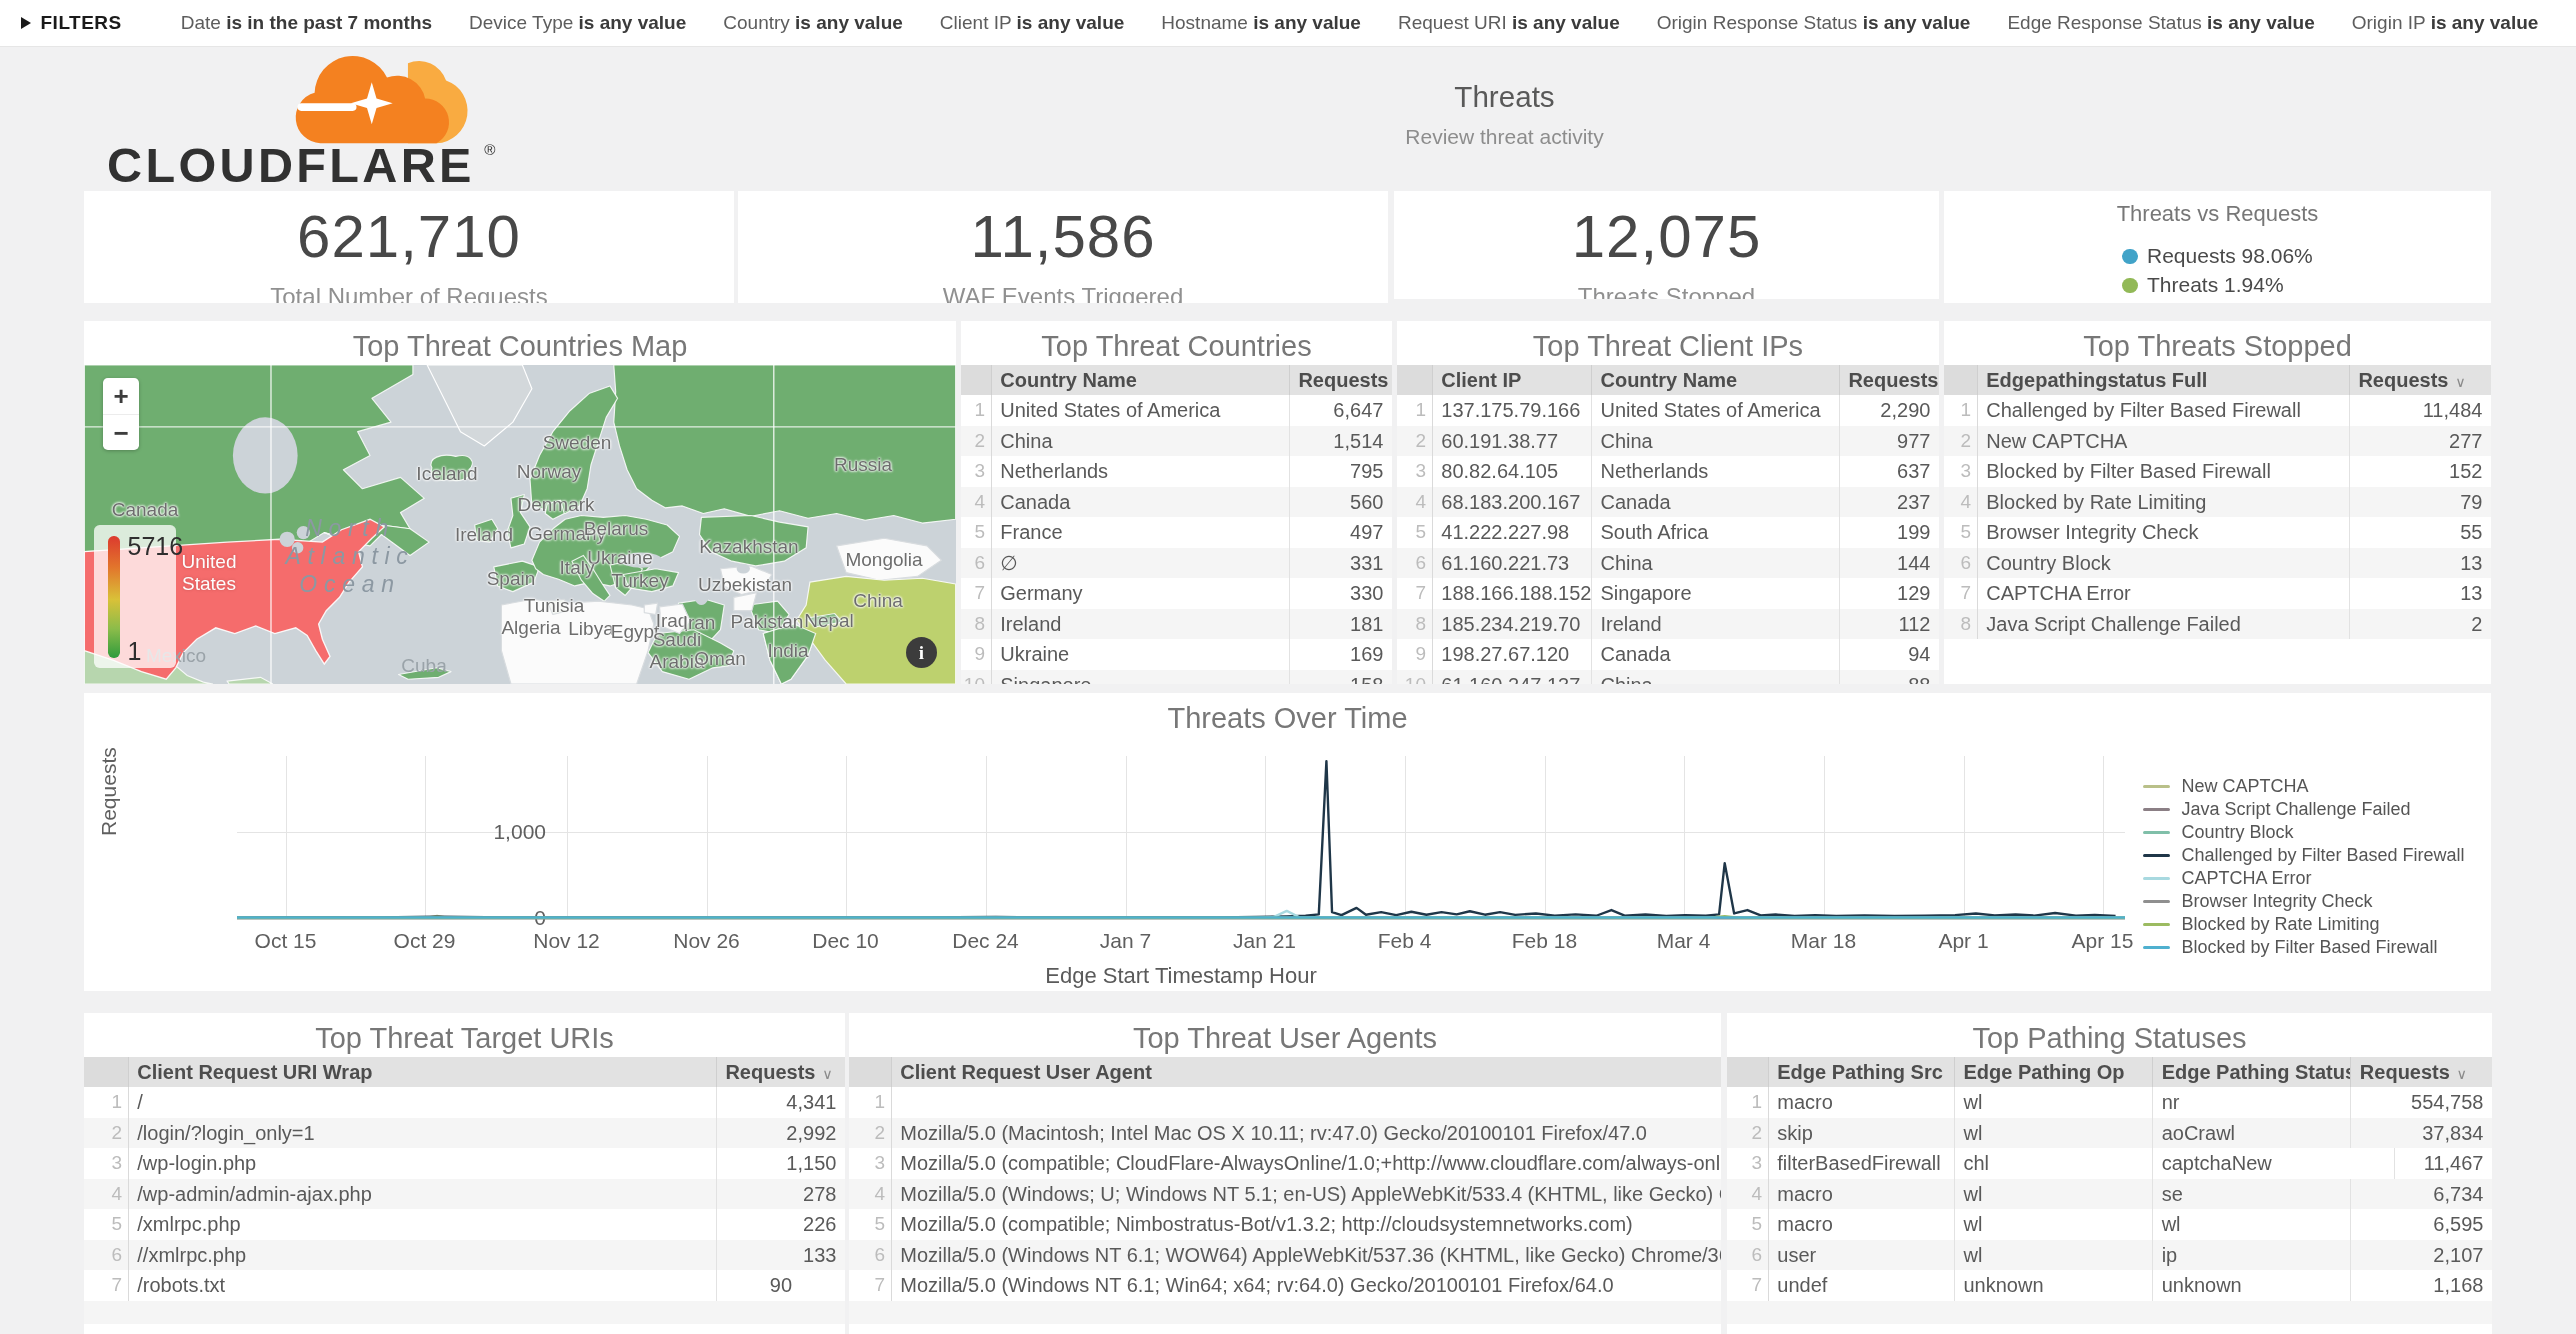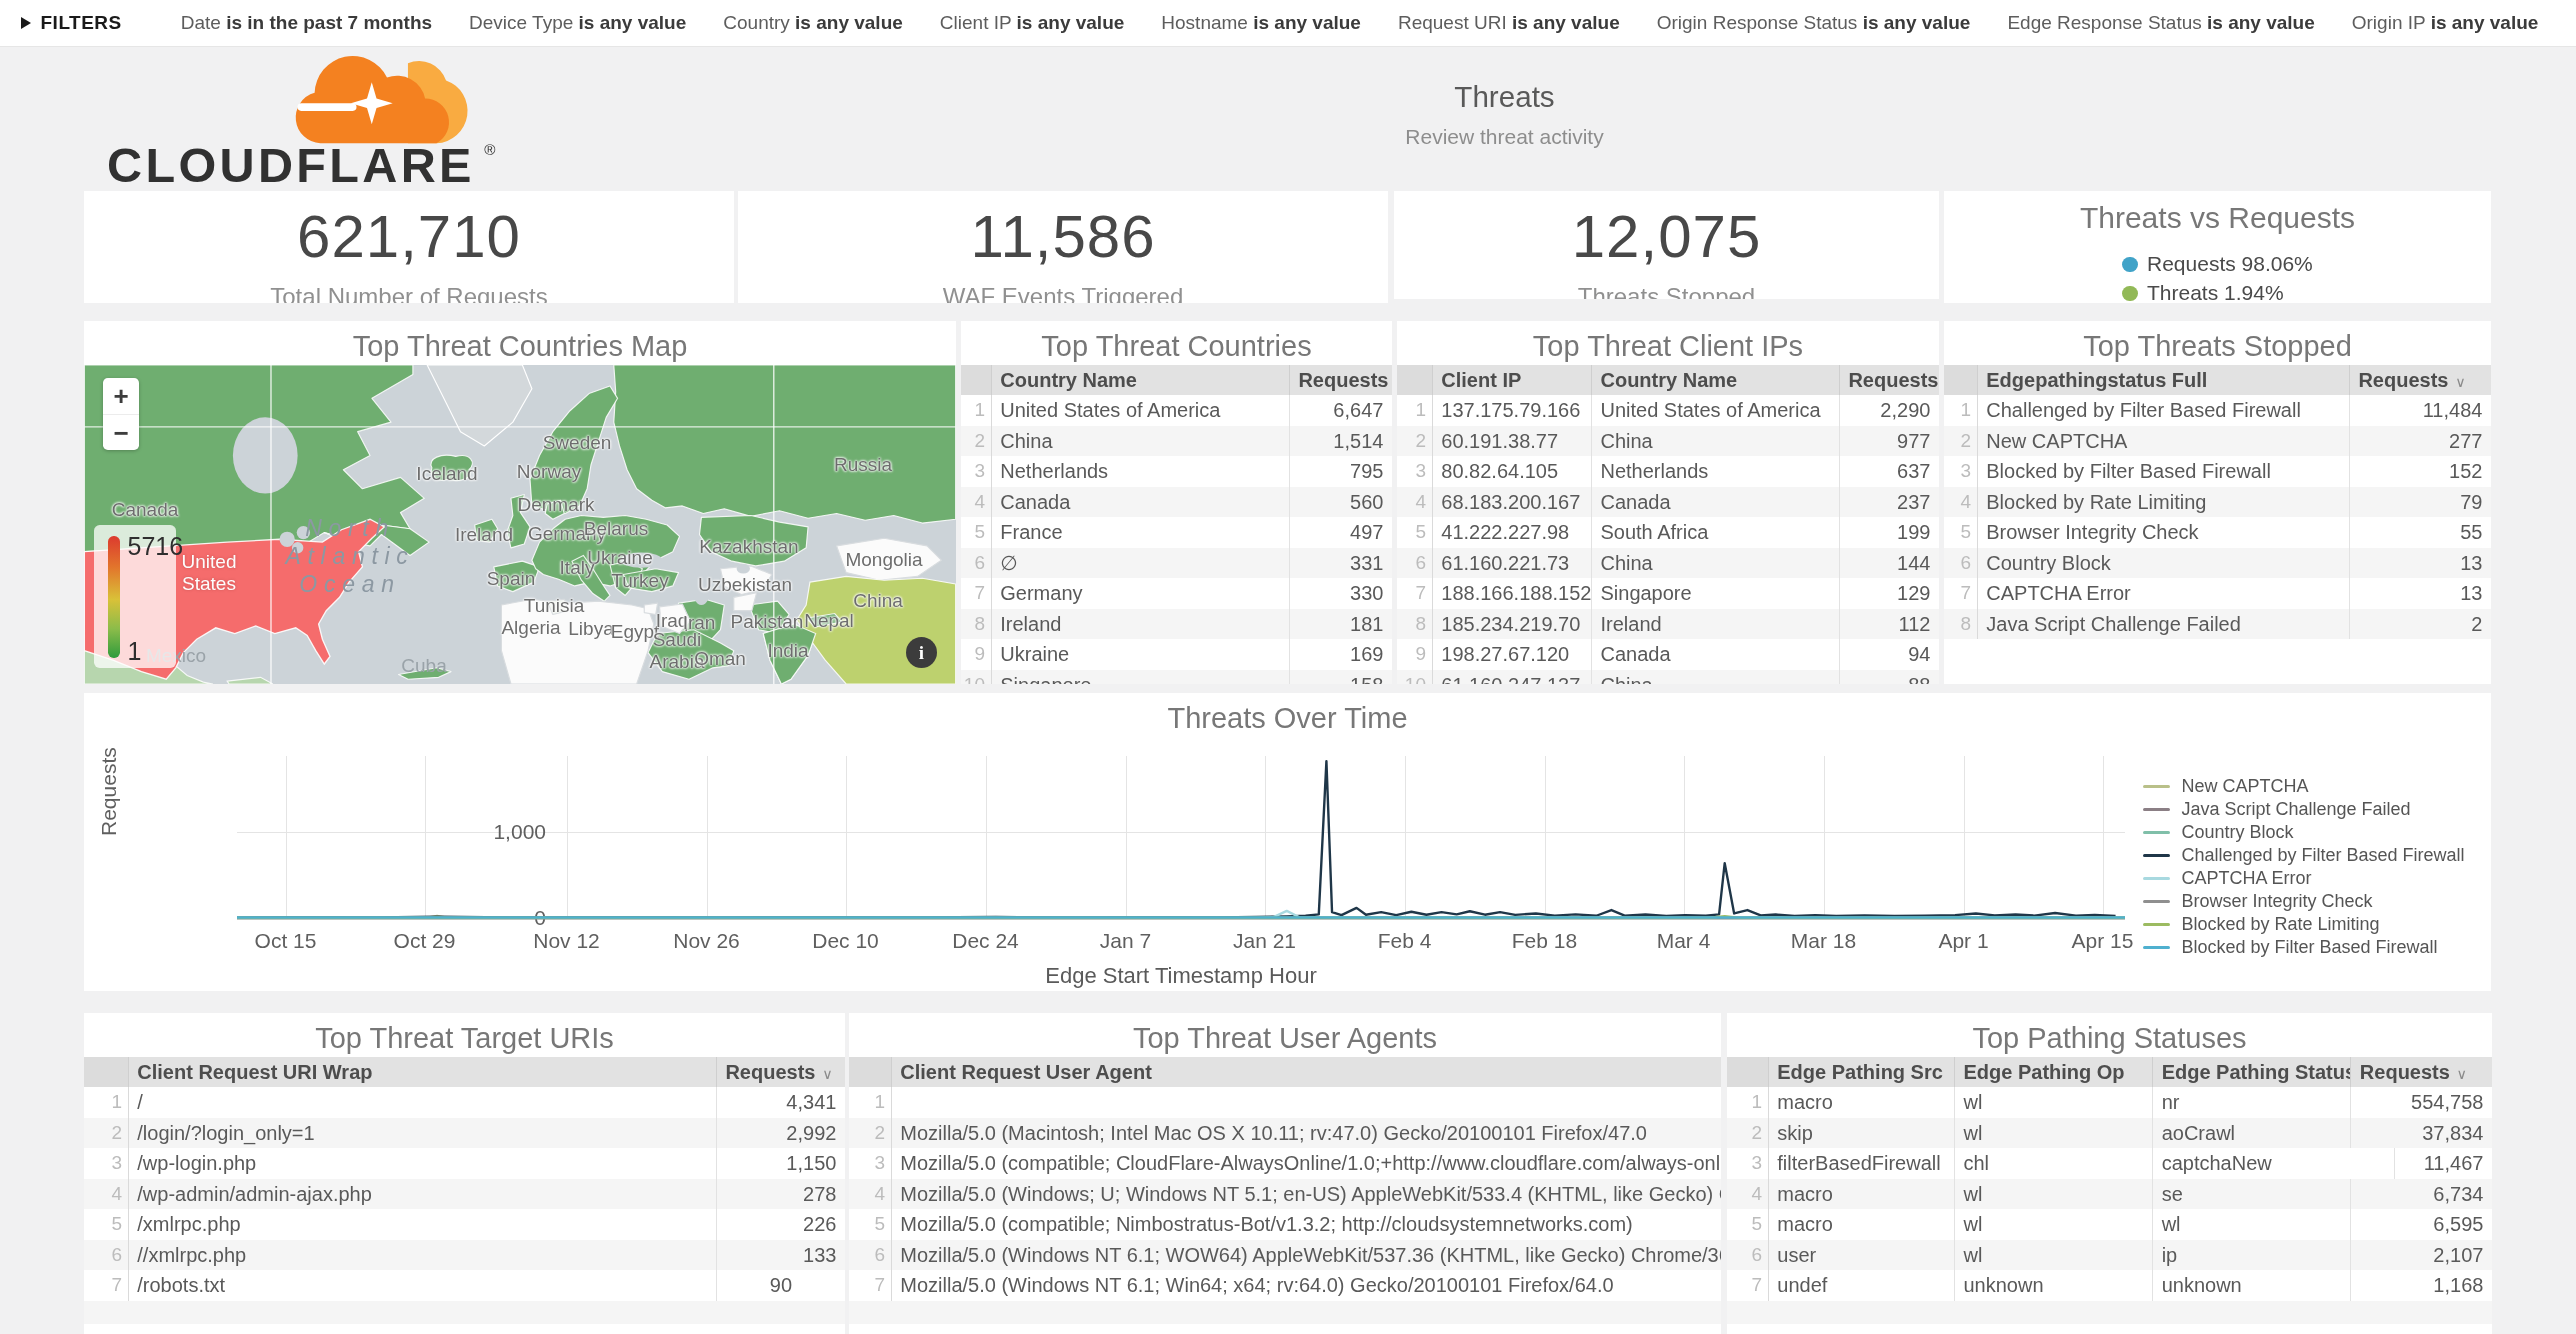--- a/index.html
+++ b/index.html
@@ -19,21 +19,21 @@
   .page-title-block{position:absolute;left:1123px;top:80px;width:763px;text-align:center;}
   .page-title{font-size:29.6px;color:#595959;font-weight:400;}
   .page-subtitle{font-size:21px;color:#8d8d8d;margin-top:10.5px;}
   
   .card{position:absolute;background:#fff;overflow:hidden;}
   .tile-title{font-size:29px;color:#777;text-align:center;padding-top:8.6px;height:35px;font-weight:400;}
   
   .kpi{text-align:center;}
   .kpi-value{font-size:60px;color:#484848;margin-top:11.4px;font-weight:400;letter-spacing:1px;}
   .kpi-label{font-size:24px;color:#909090;margin-top:11.4px;}
-  .tvr-title{font-size:30px;color:#777;text-align:center;margin-top:9.5px;}
+  .tvr-title{font-size:22px;color:#777;text-align:center;margin-top:9.5px;}
   .tvr-legend{width:fit-content;margin:15.3px auto 0;}
   .tvr-item{display:flex;align-items:center;font-size:21px;color:#4a4a4a;height:29px;}
   .dot{width:15.3px;height:15.3px;border-radius:50%;margin-right:9.5px;flex:none;}
   
   .thead{display:flex;height:30.5px;line-height:30.5px;background:#e2e2e2;font-size:20px;font-weight:bold;color:#4d4d4d;}
   .trow{display:flex;height:30.5px;line-height:30.5px;font-size:20px;color:#595959;background:#fff;}
   .trow.alt{background:#f5f5f5;}
   .tnum{flex:none;text-align:right;padding-right:5.7px;color:#bcbcbc;border-right:1px solid #dadada;font-size:19px;}
   .thead .tnum{border-right:1px solid #cfcfcf;background:#dcdcdc;}
   .tcell{padding:0 8.6px;overflow:hidden;white-space:nowrap;}

